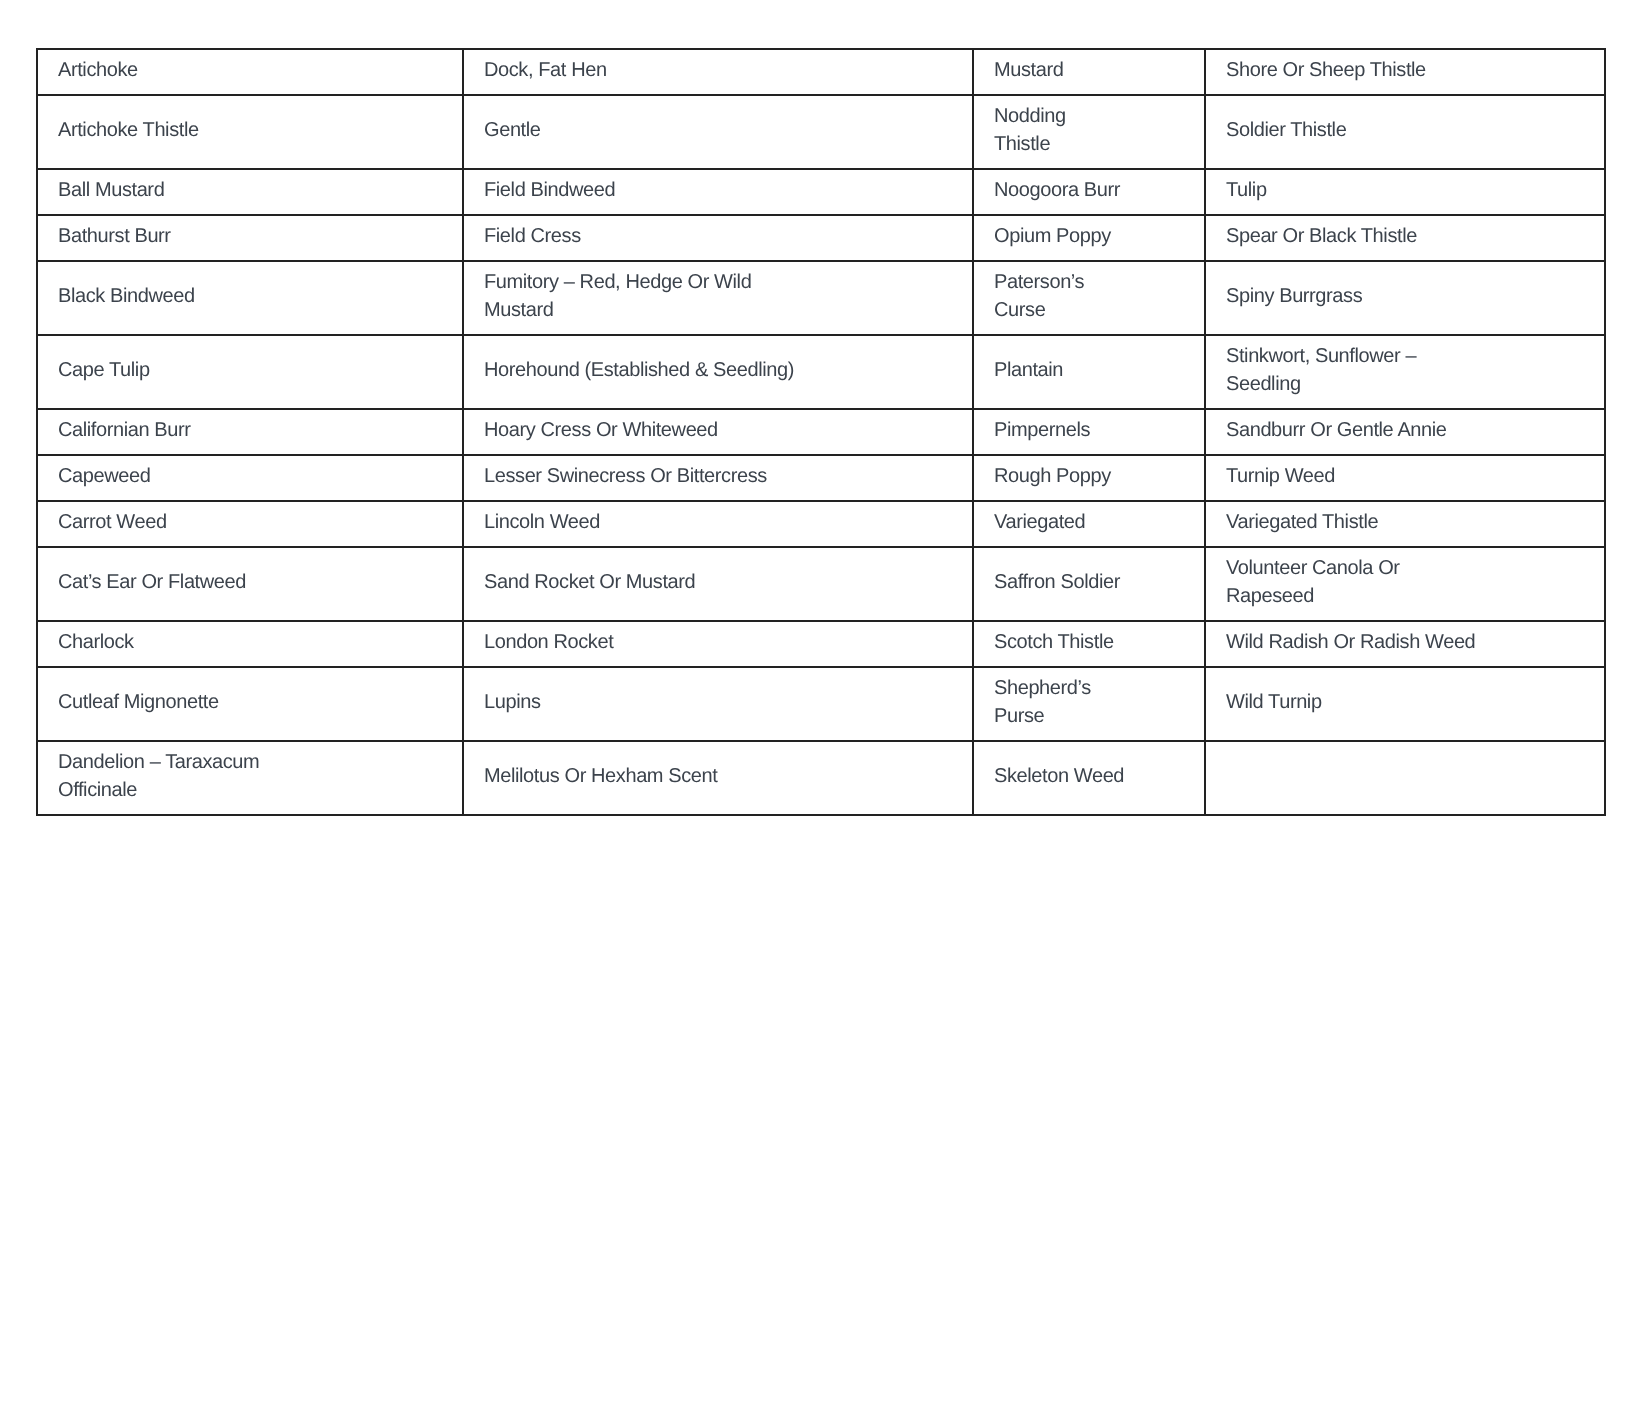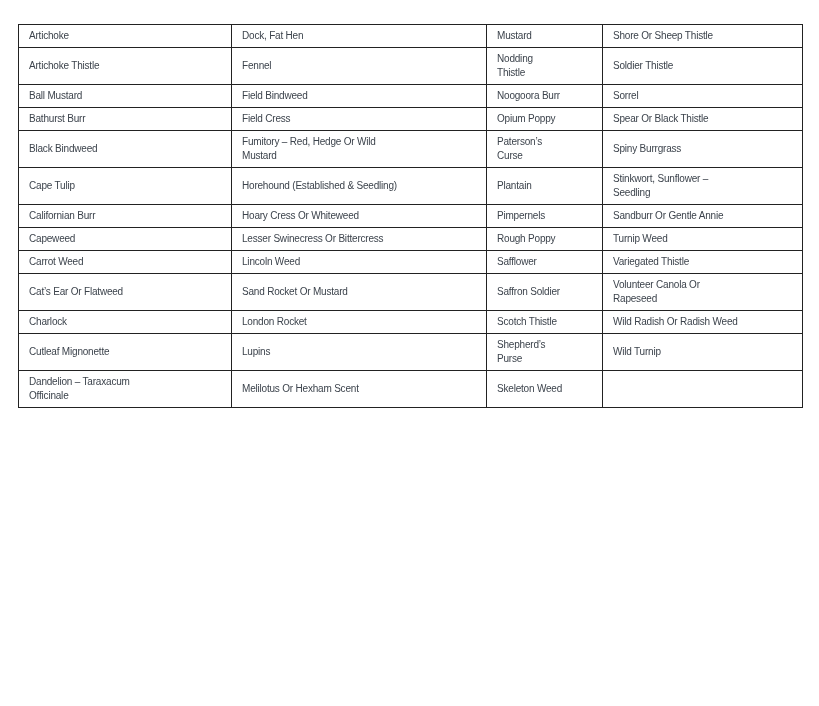--- a/index.html
+++ b/index.html
@@ -53,30 +53,30 @@
     </colgroup>
     <tbody>
         <tr>
           <td>Artichoke</td>
           <td>Dock, Fat Hen</td>
           <td>Mustard</td>
           <td>Shore Or Sheep Thistle</td>
         </tr>
         <tr>
           <td>Artichoke Thistle</td>
-          <td>Fennel</td>
+          <td>Gentle</td>
           <td>Nodding
 Thistle</td>
           <td>Soldier Thistle</td>
         </tr>
         <tr>
           <td>Ball Mustard</td>
           <td>Field Bindweed</td>
           <td>Noogoora Burr</td>
-          <td>Sorrel</td>
+          <td>Tulip</td>
         </tr>
         <tr>
           <td>Bathurst Burr</td>
           <td>Field Cress</td>
           <td>Opium Poppy</td>
           <td>Spear Or Black Thistle</td>
         </tr>
         <tr>
           <td>Black Bindweed</td>
           <td>Fumitory – Red, Hedge Or Wild
@@ -100,21 +100,21 @@
         </tr>
         <tr>
           <td>Capeweed</td>
           <td>Lesser Swinecress Or Bittercress</td>
           <td>Rough Poppy</td>
           <td>Turnip Weed</td>
         </tr>
         <tr>
           <td>Carrot Weed</td>
           <td>Lincoln Weed</td>
-          <td>Safflower</td>
+          <td>Variegated</td>
           <td>Variegated Thistle</td>
         </tr>
         <tr>
           <td>Cat’s Ear Or Flatweed</td>
           <td>Sand Rocket Or Mustard</td>
           <td>Saffron Soldier</td>
           <td>Volunteer Canola Or
 Rapeseed</td>
         </tr>
         <tr>

